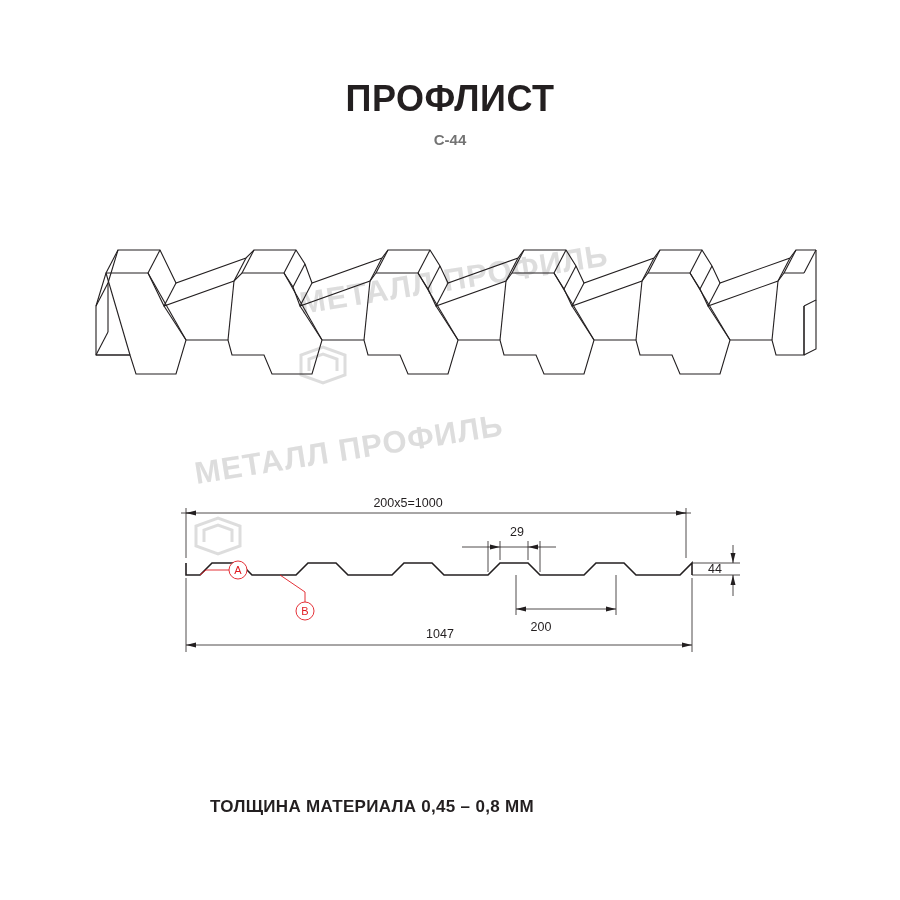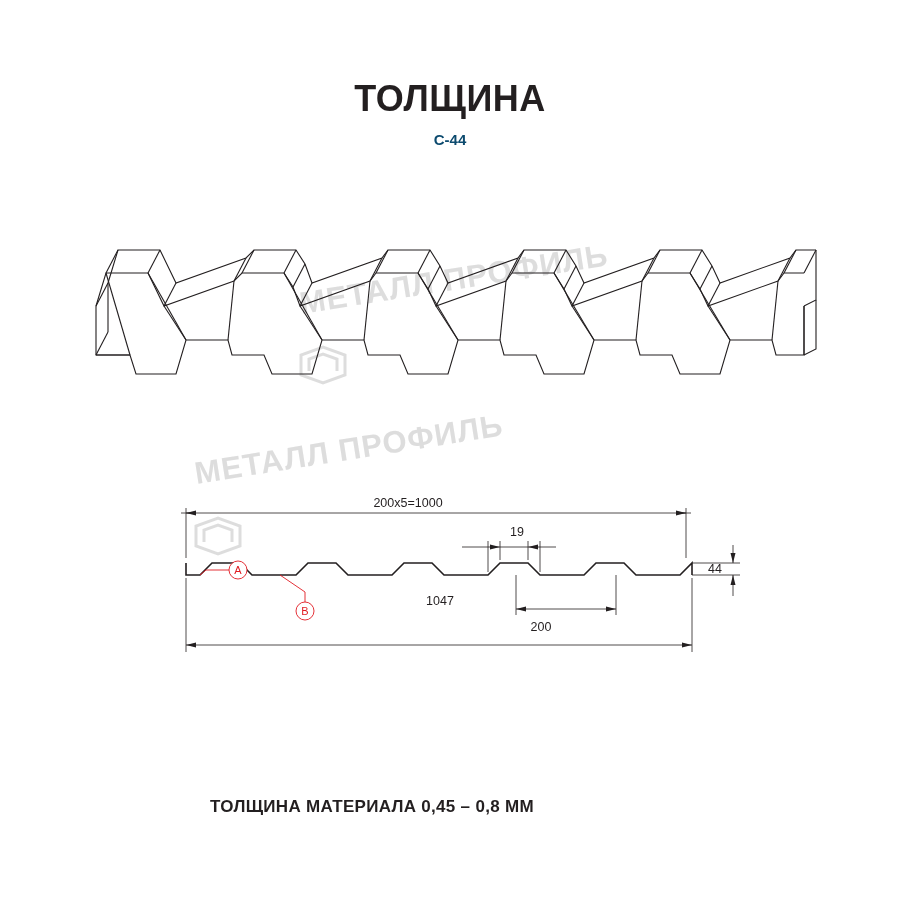--- a/index.html
+++ b/index.html
@@ -30,21 +30,21 @@
     color: #231f20;
   }
   .subtitle {
     position: absolute;
     top: 131px;
     left: 0;
     width: 900px;
     text-align: center;
     font-size: 15px;
     font-weight: bold;
-    color: #0c4a6e;
+    color: #737373;
   }
   .footnote {
     position: absolute;
     top: 797px;
     left: 0;
     width: 744px;
     text-align: center;
     font-size: 17px;
     font-weight: bold;
     letter-spacing: 0.3px;
@@ -103,21 +103,21 @@
   <div class="wm-logo" style="left:192px; top:516px; width:52px; height:44px;">
     <svg width="52" height="44" viewBox="0 0 52 44">
       <path d="M4 30 L4 10 L26 2 L48 10 L48 30 L26 38 Z" fill="none" stroke="#d8d8d8" stroke-width="3"></path>
       <path d="M12 26 L12 14 L26 9 L40 14 L40 26" fill="none" stroke="#d8d8d8" stroke-width="3"></path>
     </svg>
   </div>
 
   <div class="wm wm-1">МЕТАЛЛ ПРОФИЛЬ</div>
   <div class="wm wm-2">МЕТАЛЛ ПРОФИЛЬ</div>
 
-  <div class="title">ТОЛЩИНА</div>
+  <div class="title">ПРОФЛИСТ</div>
   <div class="subtitle">С-44</div>
   <div class="footnote">ТОЛЩИНА МАТЕРИАЛА 0,45 – 0,8 ММ</div>
 
   <svg class="svg-layer" viewBox="0 0 900 900">
     <g fill="none" stroke="#231f20" stroke-width="1.1" stroke-linejoin="miter" stroke-linecap="butt">
 
       <g>
 
         <path d="M108 283 L118 250 L160 250 L176 283 L246 258 L254 250 L296 250 L305 264 L312 283
                  L382 258 L388 250 L430 250 L440 266 L448 283 L518 258 L524 250 L566 250 L576 266 L584 283
@@ -255,18 +255,18 @@
         <circle cx="305" cy="611" r="9" fill="#ffffff"></circle>
         <path d="M305 602 L305 592 L280 575"></path>
       </g>
     </g>
 
     <text x="238" y="574" text-anchor="middle" font-family="Liberation Sans, sans-serif" font-size="11" fill="#e11b22">A</text>
     <text x="305" y="615" text-anchor="middle" font-family="Liberation Sans, sans-serif" font-size="11" fill="#e11b22">B</text>
   </svg>
 
   <div class="dim-text" style="left:408px; top:496px; transform:translateX(-50%);">200х5=1000</div>
-  <div class="dim-text" style="left:517px; top:525px; transform:translateX(-50%);">19</div>
-  <div class="dim-text" style="left:440px; top:594px; transform:translateX(-50%);">1047</div>
+  <div class="dim-text" style="left:517px; top:525px; transform:translateX(-50%);">29</div>
+  <div class="dim-text" style="left:440px; top:627px; transform:translateX(-50%);">1047</div>
   <div class="dim-text" style="left:541px; top:620px; transform:translateX(-50%);">200</div>
   <div class="dim-text" style="left:708px; top:562px;">44</div>
 
 </div>
 
 </body></html>

